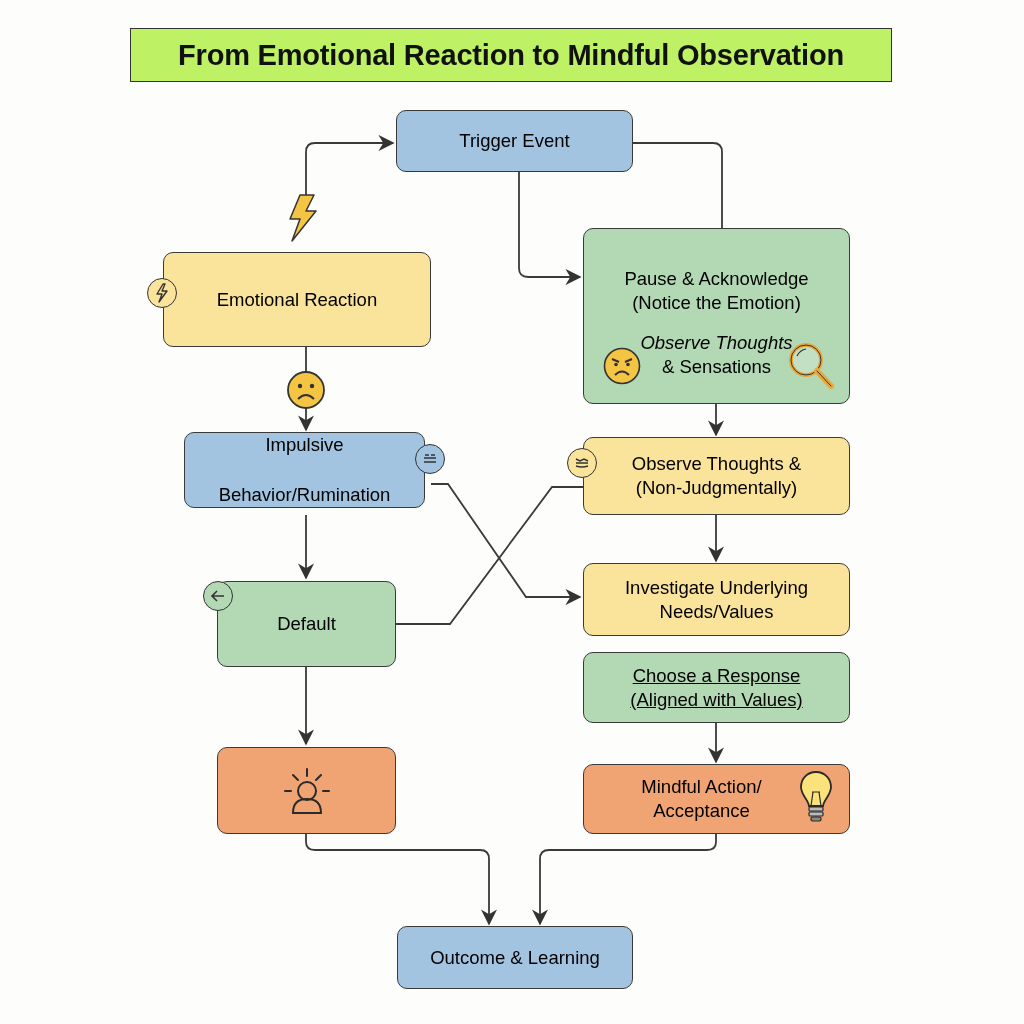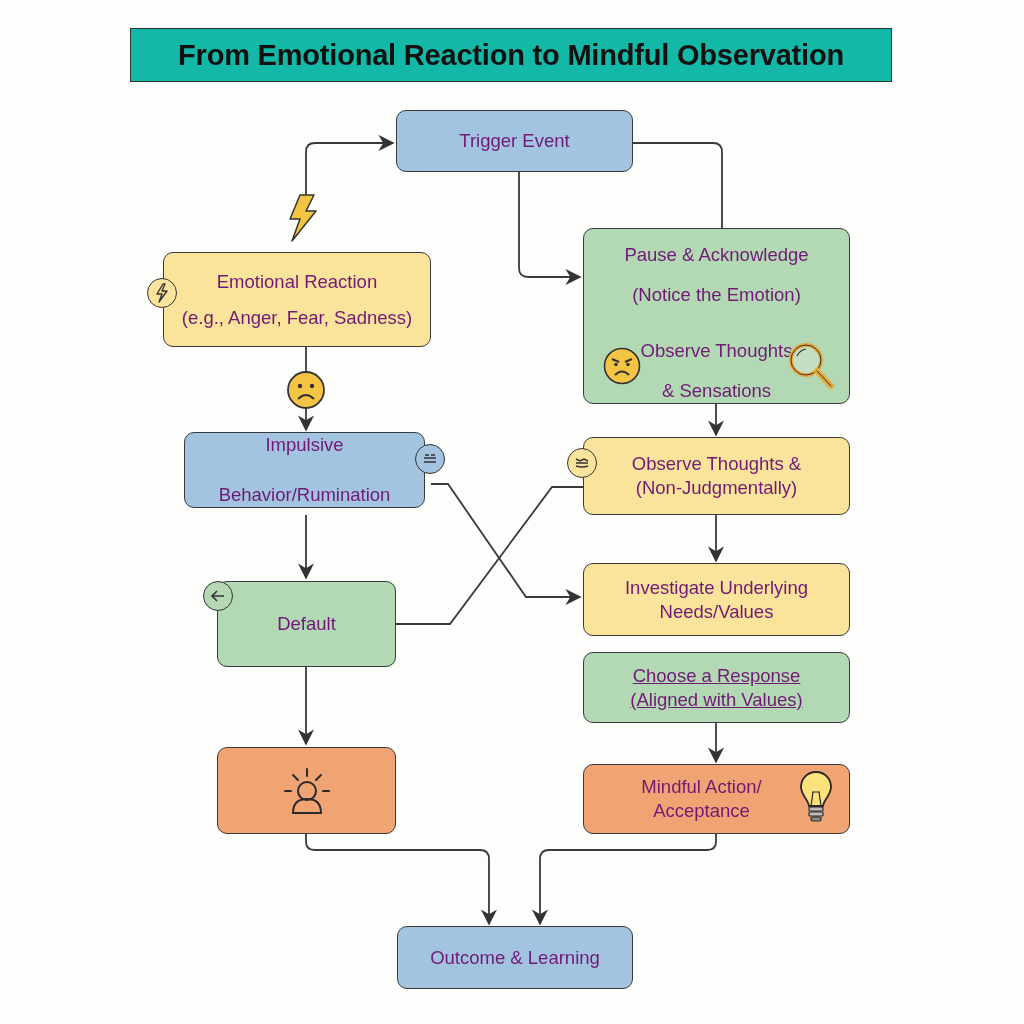--- a/index.html
+++ b/index.html
@@ -1,25 +1,25 @@
 <!DOCTYPE html>
 <html><head>
 <meta charset="utf-8">
 <style>
   html, body { margin: 0; padding: 0; background: #fdfdfb; }
   body { width: 1024px; height: 1024px; position: relative; overflow: hidden;
          font-family: "Liberation Sans", "DejaVu Sans", sans-serif; color: #1a1a1a; }
   .title-box { position: absolute; left: 130px; top: 28px; width: 762px; height: 54px;
-               border: 1.5px solid #333; background: #14b8a6; box-sizing: border-box;
+               border: 1.5px solid #333; background: #bef264; box-sizing: border-box;
                display: flex; align-items: center; justify-content: center; }
   .title-box span { font-size: 29px; font-weight: bold; color: #111; letter-spacing: -0.2px; }
   svg.wires { position: absolute; left: 0; top: 0; width: 1024px; height: 1024px; }
   .node { position: absolute; box-sizing: border-box; border: 1.8px solid #3a3a3a;
           border-radius: 10px; display: flex; flex-direction: column; align-items: center;
-          justify-content: center; text-align: center; font-size: 18.5px; line-height: 24px; color: #701a75; }
+          justify-content: center; text-align: center; font-size: 18.5px; line-height: 24px; color: #000000; }
   .blue { background: #a3c4e0; }
   .yellow { background: #fae39a; }
   .green { background: #b2d8b4; }
   .orange { background: #f0a474; }
   .badge { position: absolute; width: 30px; height: 30px; border-radius: 50%; border: 1.6px solid #333;
            box-sizing: border-box; display: flex; align-items: center; justify-content: center; }
   .icon { position: absolute; }
   .txt { display: block; }
 </style>
 </head>
@@ -70,39 +70,38 @@
 <svg class="icon" style="left:286px;top:193px;" width="34" height="50" viewBox="0 0 34 50">
   <path d="M14,2 L28,2 L20,18 L30,18 L6,48 L14,26 L4,26 Z" fill="#f4c542" stroke="#333" stroke-width="1.5" stroke-linejoin="round"></path>
 </svg>
 
 <div class="node blue" style="left:396px;top:110px;width:237px;height:62px;">
   <span class="txt">Trigger Event</span>
 </div>
 
 <div class="node yellow" style="left:163px;top:252px;width:268px;height:95px;gap:12px;">
   <span class="txt">Emotional Reaction</span>
-  <span class="txt">(e.g., Anger, Fear, Sadness)</span>
 </div>
 <div class="badge" style="left:147px;top:278px;background:#fae39a;">
   <svg width="18" height="20" viewBox="0 0 18 20">
       <path d="M10,1 L4,11 L9,11 L6,19 L14,8 L9,8 L12,1 Z" fill="none" stroke="#333" stroke-width="1.4" stroke-linejoin="round"></path>
     </svg>
 </div>
 
 <svg class="icon" style="left:286px;top:370px;" width="40" height="40" viewBox="0 0 40 40">
   <circle cx="20" cy="20" r="18" fill="#f4c542" stroke="#333" stroke-width="1.8"></circle>
   <circle cx="14" cy="16" r="2.2" fill="#333"></circle>
   <circle cx="26" cy="16" r="2.2" fill="#333"></circle>
   <path d="M12,29 Q20,21 28,29" fill="none" stroke="#333" stroke-width="2"></path>
 </svg>
 
-<div class="node green" style="left:583px;top:228px;width:267px;height:176px;justify-content:space-between;padding-top:14px;">
+<div class="node green" style="left:583px;top:228px;width:267px;height:176px;justify-content:center;padding-top:14px;">
   <span class="txt">Pause &amp; Acknowledge</span>
   <span class="txt">(Notice the Emotion)</span>
-  <span class="txt" style="margin-top:16px;">Observe Thoughts</span>
+  <span class="txt" style="margin-top:16px;font-style:italic;">Observe Thoughts</span>
   <span class="txt">&amp; Sensations</span>
 </div>
 <svg class="icon" style="left:603px;top:347px;" width="38" height="38" viewBox="0 0 38 38">
   <circle cx="19" cy="19" r="17.5" fill="#f4c542" stroke="#333" stroke-width="1.6"></circle>
   <path d="M9,12 L16,15 M29,12 L22,15" stroke="#333" stroke-width="2"></path>
   <circle cx="13" cy="17.5" r="1.8" fill="#333"></circle>
   <circle cx="25" cy="17.5" r="1.8" fill="#333"></circle>
   <path d="M12,28 Q19,21 26,28" fill="none" stroke="#333" stroke-width="2"></path>
 </svg>
 <svg class="icon" style="left:786px;top:340px;" width="50" height="52" viewBox="0 0 50 52">

